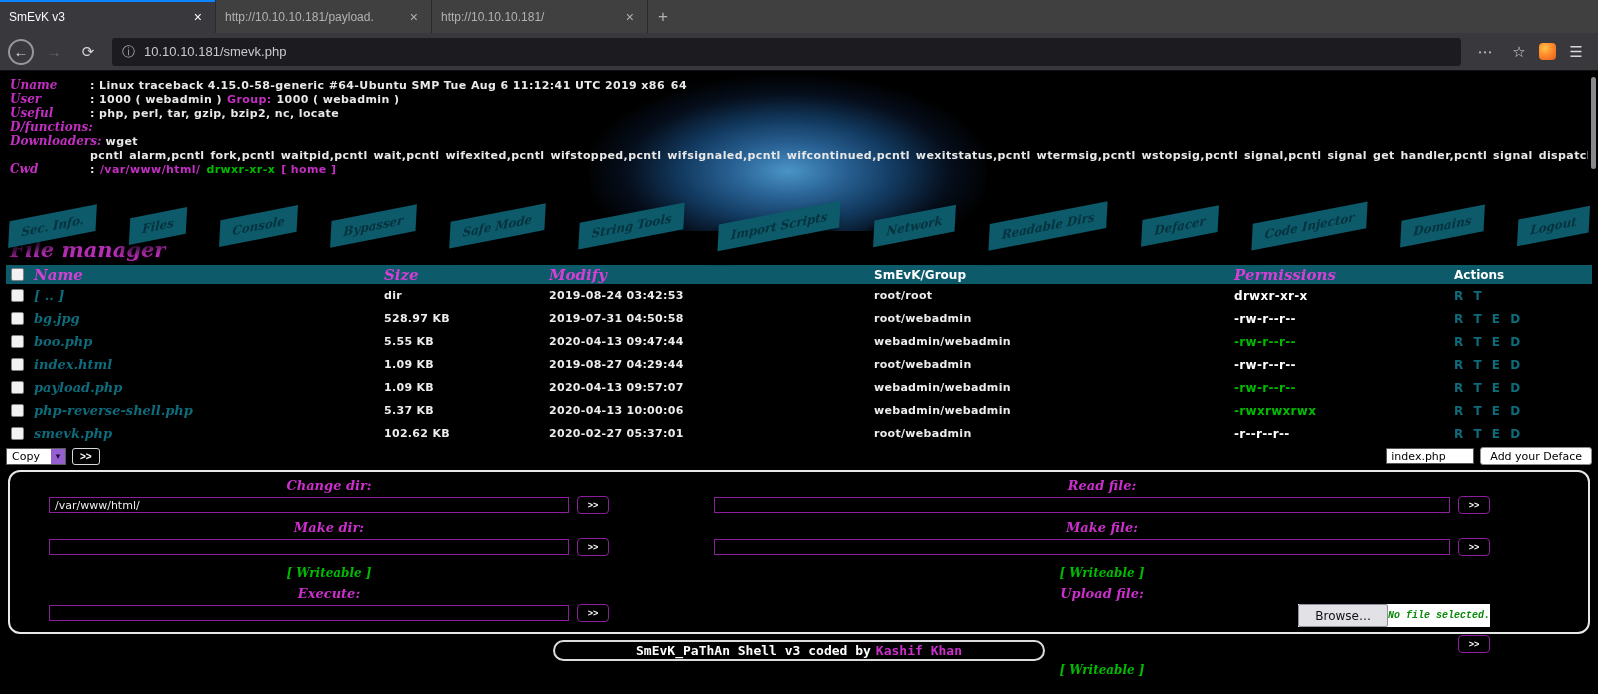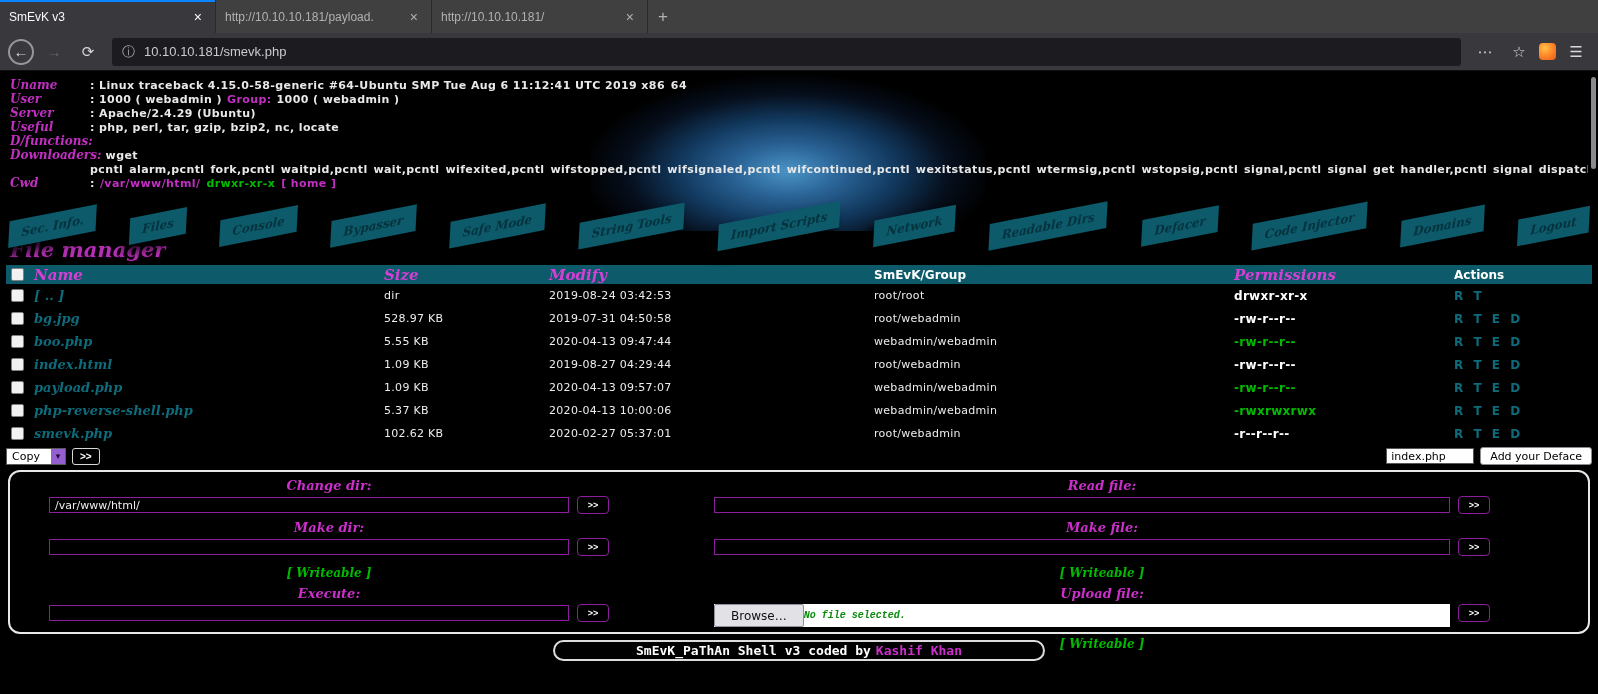--- a/index.html
+++ b/index.html
@@ -42,21 +42,21 @@
   .fm-title { position:absolute; left:10px; top:166px; color:#b52fb5; font-family:"DejaVu Serif",serif; font-style:italic; font-weight:bold; font-size:21px; text-shadow:1px 2px 2px #1a001a; z-index:3; }
 
   .fm-table { position:absolute; left:6px; right:6px; top:194px; z-index:3; }
   .thead, .tr { display:grid; grid-template-columns:28px 350px 165px 325px 360px 220px 1fr; align-items:center; }
   .thead { background:#0c5a6a; height:19px; }
   .th-pink { color:#d63fd6; font-family:"DejaVu Serif",serif; font-style:italic; font-weight:bold; font-size:15px; }
   .th-white { color:#ffffff; font-weight:bold; font-size:12px; }
   .tr { height:23px; }
   .cb { width:13px; height:13px; background:#f2f2f2; border:1px solid #808086; border-radius:2px; margin-left:5px; display:inline-block; cursor:pointer; }
   .c-name { color:#0e6b7b; font-family:"DejaVu Serif",serif; font-style:italic; font-weight:bold; font-size:13px; cursor:pointer; }
-  .c-size, .c-mod, .c-own { color:#ededed; font-weight:normal; font-size:11px; letter-spacing:.3px; }
+  .c-size, .c-mod, .c-own { color:#ededed; font-weight:bold; font-size:11px; letter-spacing:.3px; }
   .c-perm { font-weight:bold; font-size:12px; letter-spacing:.3px; cursor:pointer; }
   .c-perm[data-color="white"] { color:#ffffff; }
   .c-perm[data-color="green"] { color:#00bb00; }
   .c-act { color:#0e6b7b; font-weight:bold; font-size:12px; letter-spacing:3px; cursor:pointer; }
 
   .bulk-row { position:absolute; left:6px; right:6px; top:375px; height:20px; display:flex; align-items:center; gap:6px; z-index:3; }
   .select { background:#fff; color:#000; height:17px; width:60px; display:flex; align-items:center; justify-content:space-between; font-size:11px; padding-left:5px; border:1px solid #5a5a5e; cursor:pointer; }
   .sel-arrow { background:#9460d0; color:#25063c; width:14px; height:15px; display:flex; align-items:center; justify-content:center; font-size:9px; }
   .bulk-go { background:#000; color:#fff; border:1px solid #d8d8d8; border-radius:3px; font-size:10px; height:17px; padding:0 7px; cursor:pointer; font-weight:bold; }
   .bulk-spacer { flex:1; }
@@ -64,21 +64,21 @@
   .deface-btn { background:#fff; color:#000; border:1px solid #8a8a90; border-radius:3px; height:18px; font-size:11px; padding:0 9px; cursor:pointer; font-family:"DejaVu Sans",sans-serif; }
 
   .panel { position:absolute; left:8px; right:8px; top:399px; height:164px; border:2px solid #e8e8e8; border-radius:12px; background:#000; z-index:3; }
   .col-left  { position:absolute; left:39px;  top:0; width:560px; }
   .col-right { position:absolute; left:704px; top:0; width:776px; }
   .form-label { margin-top:6px; height:16px; text-align:center; color:#cc2fcc; font-family:"DejaVu Serif",serif; font-style:italic; font-weight:bold; font-size:13px; }
   .input-row { display:flex; align-items:center; gap:8px; margin-top:2px; }
   .input-row input { flex:1; height:16px; background:#000; border:1px solid #8c1d9c; color:#eee; font-size:11px; padding:0 5px; font-family:"DejaVu Sans",sans-serif; }
   .go-btn { width:32px; height:18px; background:#000; color:#fff; border:1px solid #8c1d9c; border-radius:4px; font-size:9px; font-weight:bold; cursor:pointer; }
   .writeable { margin-top:10px; text-align:center; color:#00bb00; font-family:"DejaVu Serif",serif; font-style:italic; font-weight:bold; font-size:12px; }
-  .upload-row { display:flex; align-items:flex-start; gap:8px; margin-top:2px; }
+  .upload-row { display:flex; align-items:flex-end; gap:8px; margin-top:2px;flex-direction:column; }
   .file-box { flex:1; height:23px; background:#fff; display:flex; align-items:center; cursor:pointer; }
   .browse { background:#e2e2e6; border:1px solid #8f8f9d; border-radius:2px; height:23px; padding:0 16px; font-size:12px; color:#111; display:flex; align-items:center; font-family:"DejaVu Sans",sans-serif; }
   .no-file { color:#0a8a0a; font-family:Liberation Mono, monospace; font-style:italic; font-weight:bold; font-size:10px; }
 
   .footer-pill { position:absolute; left:50%; transform:translateX(-50%); top:569px; width:492px; height:21px; border:2px solid #dcdcdc; border-radius:11px; background:#000; display:flex; align-items:center; justify-content:center; gap:5px; color:#fff; font-family:"DejaVu Sans Mono",monospace; font-weight:bold; font-size:13px; z-index:3; }
   .footer-author { color:#cc2fcc; cursor:pointer; }
 
   .scroll-thumb { position:absolute; right:2px; top:6px; width:5px; height:92px; background:#8a8a8e; border-radius:3px; }
 </style>
 </head>
@@ -121,23 +121,20 @@
     <div class="scroll-thumb"></div>
 
     <div class="sysinfo">
       <div class="si-line">
         <span class="si-label">Uname</span><span class="si-val">: Linux traceback 4.15.0-58-generic #64-Ubuntu SMP Tue Aug 6 11:12:41 UTC 2019 x86_64</span>
       </div>
       <div class="si-line">
         <span class="si-label">User</span><span class="si-val">: 1000 ( webadmin )</span>
         <span class="si-pink">Group:</span>
         <span class="si-val">1000 ( webadmin )</span>
-      </div>
-      <div class="si-line">
-        <span class="si-label">Server</span><span class="si-val">: Apache/2.4.29 (Ubuntu)</span>
       </div>
       <div class="si-line">
         <span class="si-label">Useful</span><span class="si-val">: php, perl, tar, gzip, bzip2, nc, locate</span>
       </div>
       <div class="si-line">
         <span class="si-label">D/functions:</span>
       </div>
       <div class="si-line">
         <span class="si-label">Downloaders:</span><span class="si-val"> wget</span>
       </div>

